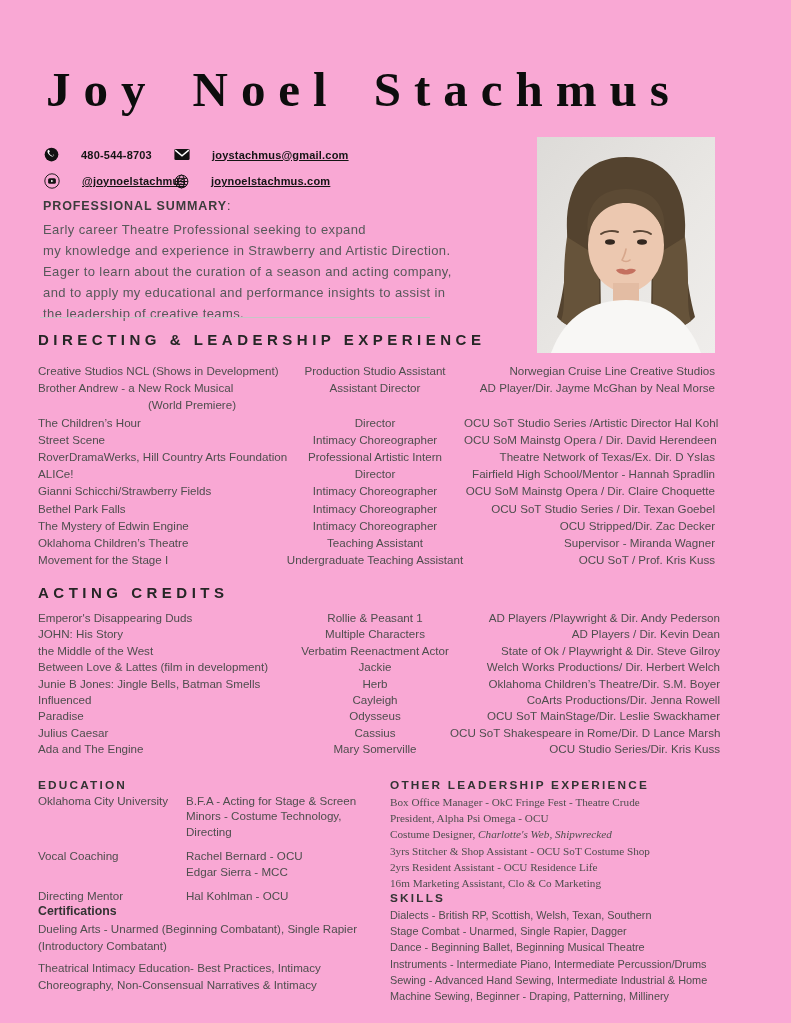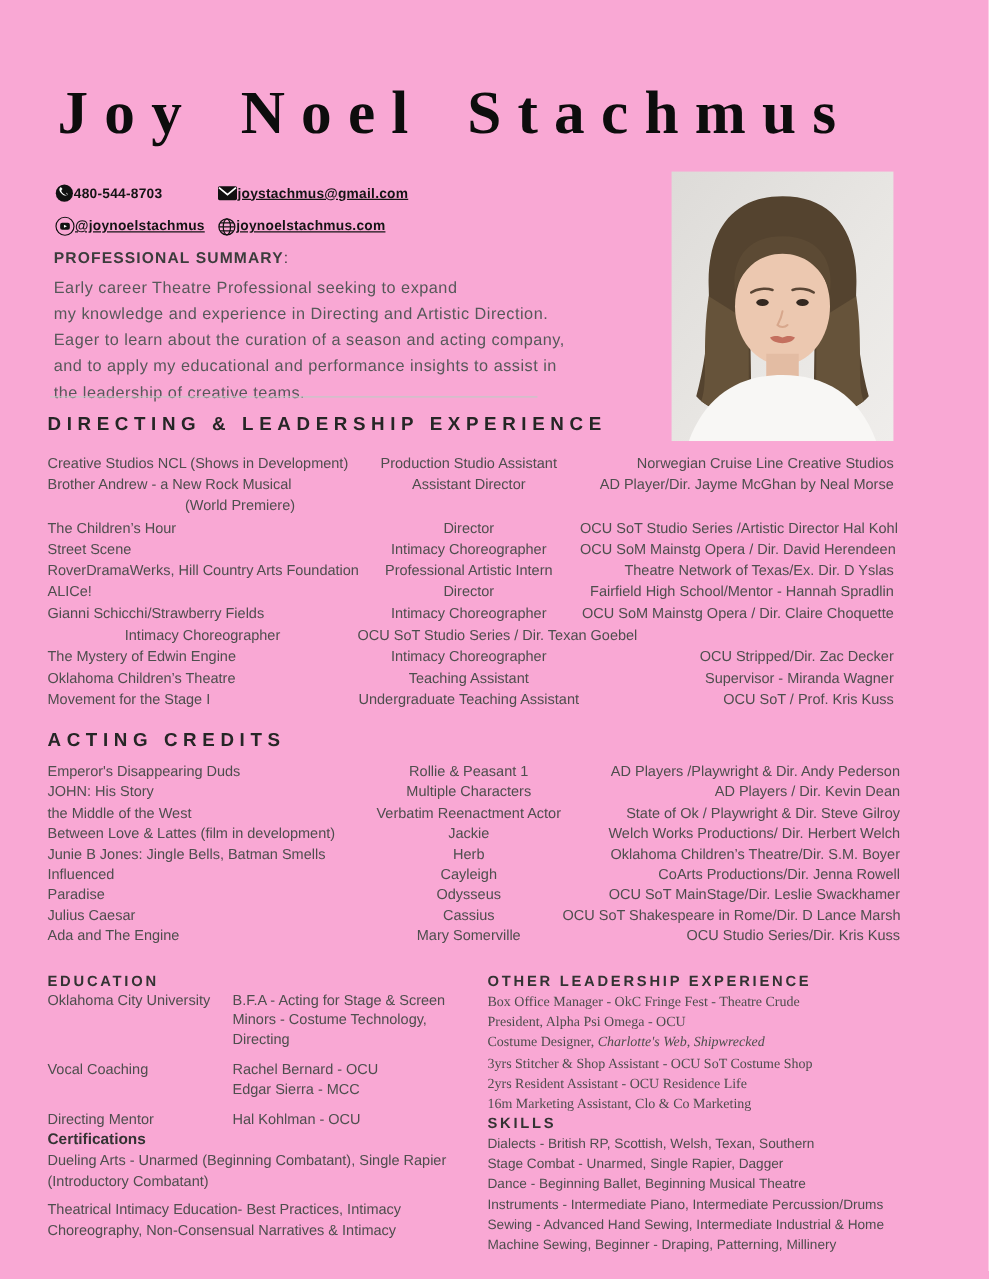--- a/index.html
+++ b/index.html
@@ -6,21 +6,21 @@
   html,body{margin:0;padding:0;background:#ffffff;}
   .page{position:relative;width:791px;height:1023px;background:#f9a8d4;overflow:hidden;
         font-family:"Liberation Sans", sans-serif;color:#4e4e4e;}
 
   
   .name{position:absolute;left:46px;top:62px;font-family:"Liberation Serif", serif;
         font-weight:700;font-size:49px;line-height:1.15;letter-spacing:0.265em;
         word-spacing:0.18em;color:#0d0d0d;white-space:nowrap;}
   .contacts{position:absolute;left:44px;top:147px;display:grid;
             grid-template-columns:130px auto;row-gap:11px;}
-  .contact-item{display:flex;align-items:center;gap:0;font-size:11px;font-weight:700;
+  .contact-item{display:flex;align-items:center;gap:22px;font-size:11px;font-weight:700;
                 color:#141414;letter-spacing:0.2px;white-space:nowrap;}
   .contact-item svg{flex:0 0 auto;display:block;}
   .u{text-decoration:underline;}
 
   
   .photo{position:absolute;left:537px;top:137px;width:178px;height:216px;overflow:hidden;}
   .photo svg{display:block;}
 
   
   .summary-label{position:absolute;left:43px;top:199px;font-size:12.5px;font-weight:700;
@@ -134,21 +134,21 @@
       <path d="M14 216 C28 178 56 163 89 163 C122 163 150 178 164 216 Z" fill="#f8f7f5"></path>
     </svg>
   </div>
 
   <div class="summary-label">
     <span>PROFESSIONAL SUMMARY</span><span class="colon">:</span>
   </div>
   <div class="summary-lines">
 
   <div class="sum-line">Early career Theatre Professional seeking to expand</div>
-      <div class="sum-line">my knowledge and experience in Directing and Artistic Direction.</div>
+      <div class="sum-line">my knowledge and experience in Strawberry and Artistic Direction.</div>
       <div class="sum-line">Eager to learn about the curation of a season and acting company,</div>
       <div class="sum-line">and to apply my educational and performance insights to assist in</div>
       <div class="sum-line">the leadership of creative teams.</div>
     </div>
   <div class="divider"></div>
 
   <div class="sec-title" style="left:38px;top:331px;">DIRECTING &amp; LEADERSHIP EXPERIENCE</div>
   <div class="directing-rows">
 
   <div class="t-row">
@@ -185,20 +185,21 @@
         <div class="col-show">ALICe!</div>
         <div class="col-role">Director</div>
         <div class="col-credit">Fairfield High School/Mentor - Hannah Spradlin</div>
       </div>
       <div class="t-row">
         <div class="col-show">Gianni Schicchi/Strawberry Fields</div>
         <div class="col-role">Intimacy Choreographer</div>
         <div class="col-credit">OCU SoM Mainstg Opera / Dir. Claire Choquette</div>
       </div>
       <div class="t-row">
+        <div class="col-show">Bethel Park Falls</div>
         <div class="col-role">Intimacy Choreographer</div>
         <div class="col-credit">OCU SoT Studio Series / Dir. Texan Goebel</div>
       </div>
       <div class="t-row">
         <div class="col-show">The Mystery of Edwin Engine</div>
         <div class="col-role">Intimacy Choreographer</div>
         <div class="col-credit">OCU Stripped/Dir. Zac Decker</div>
       </div>
       <div class="t-row">
         <div class="col-show">Oklahoma Children’s Theatre</div>

